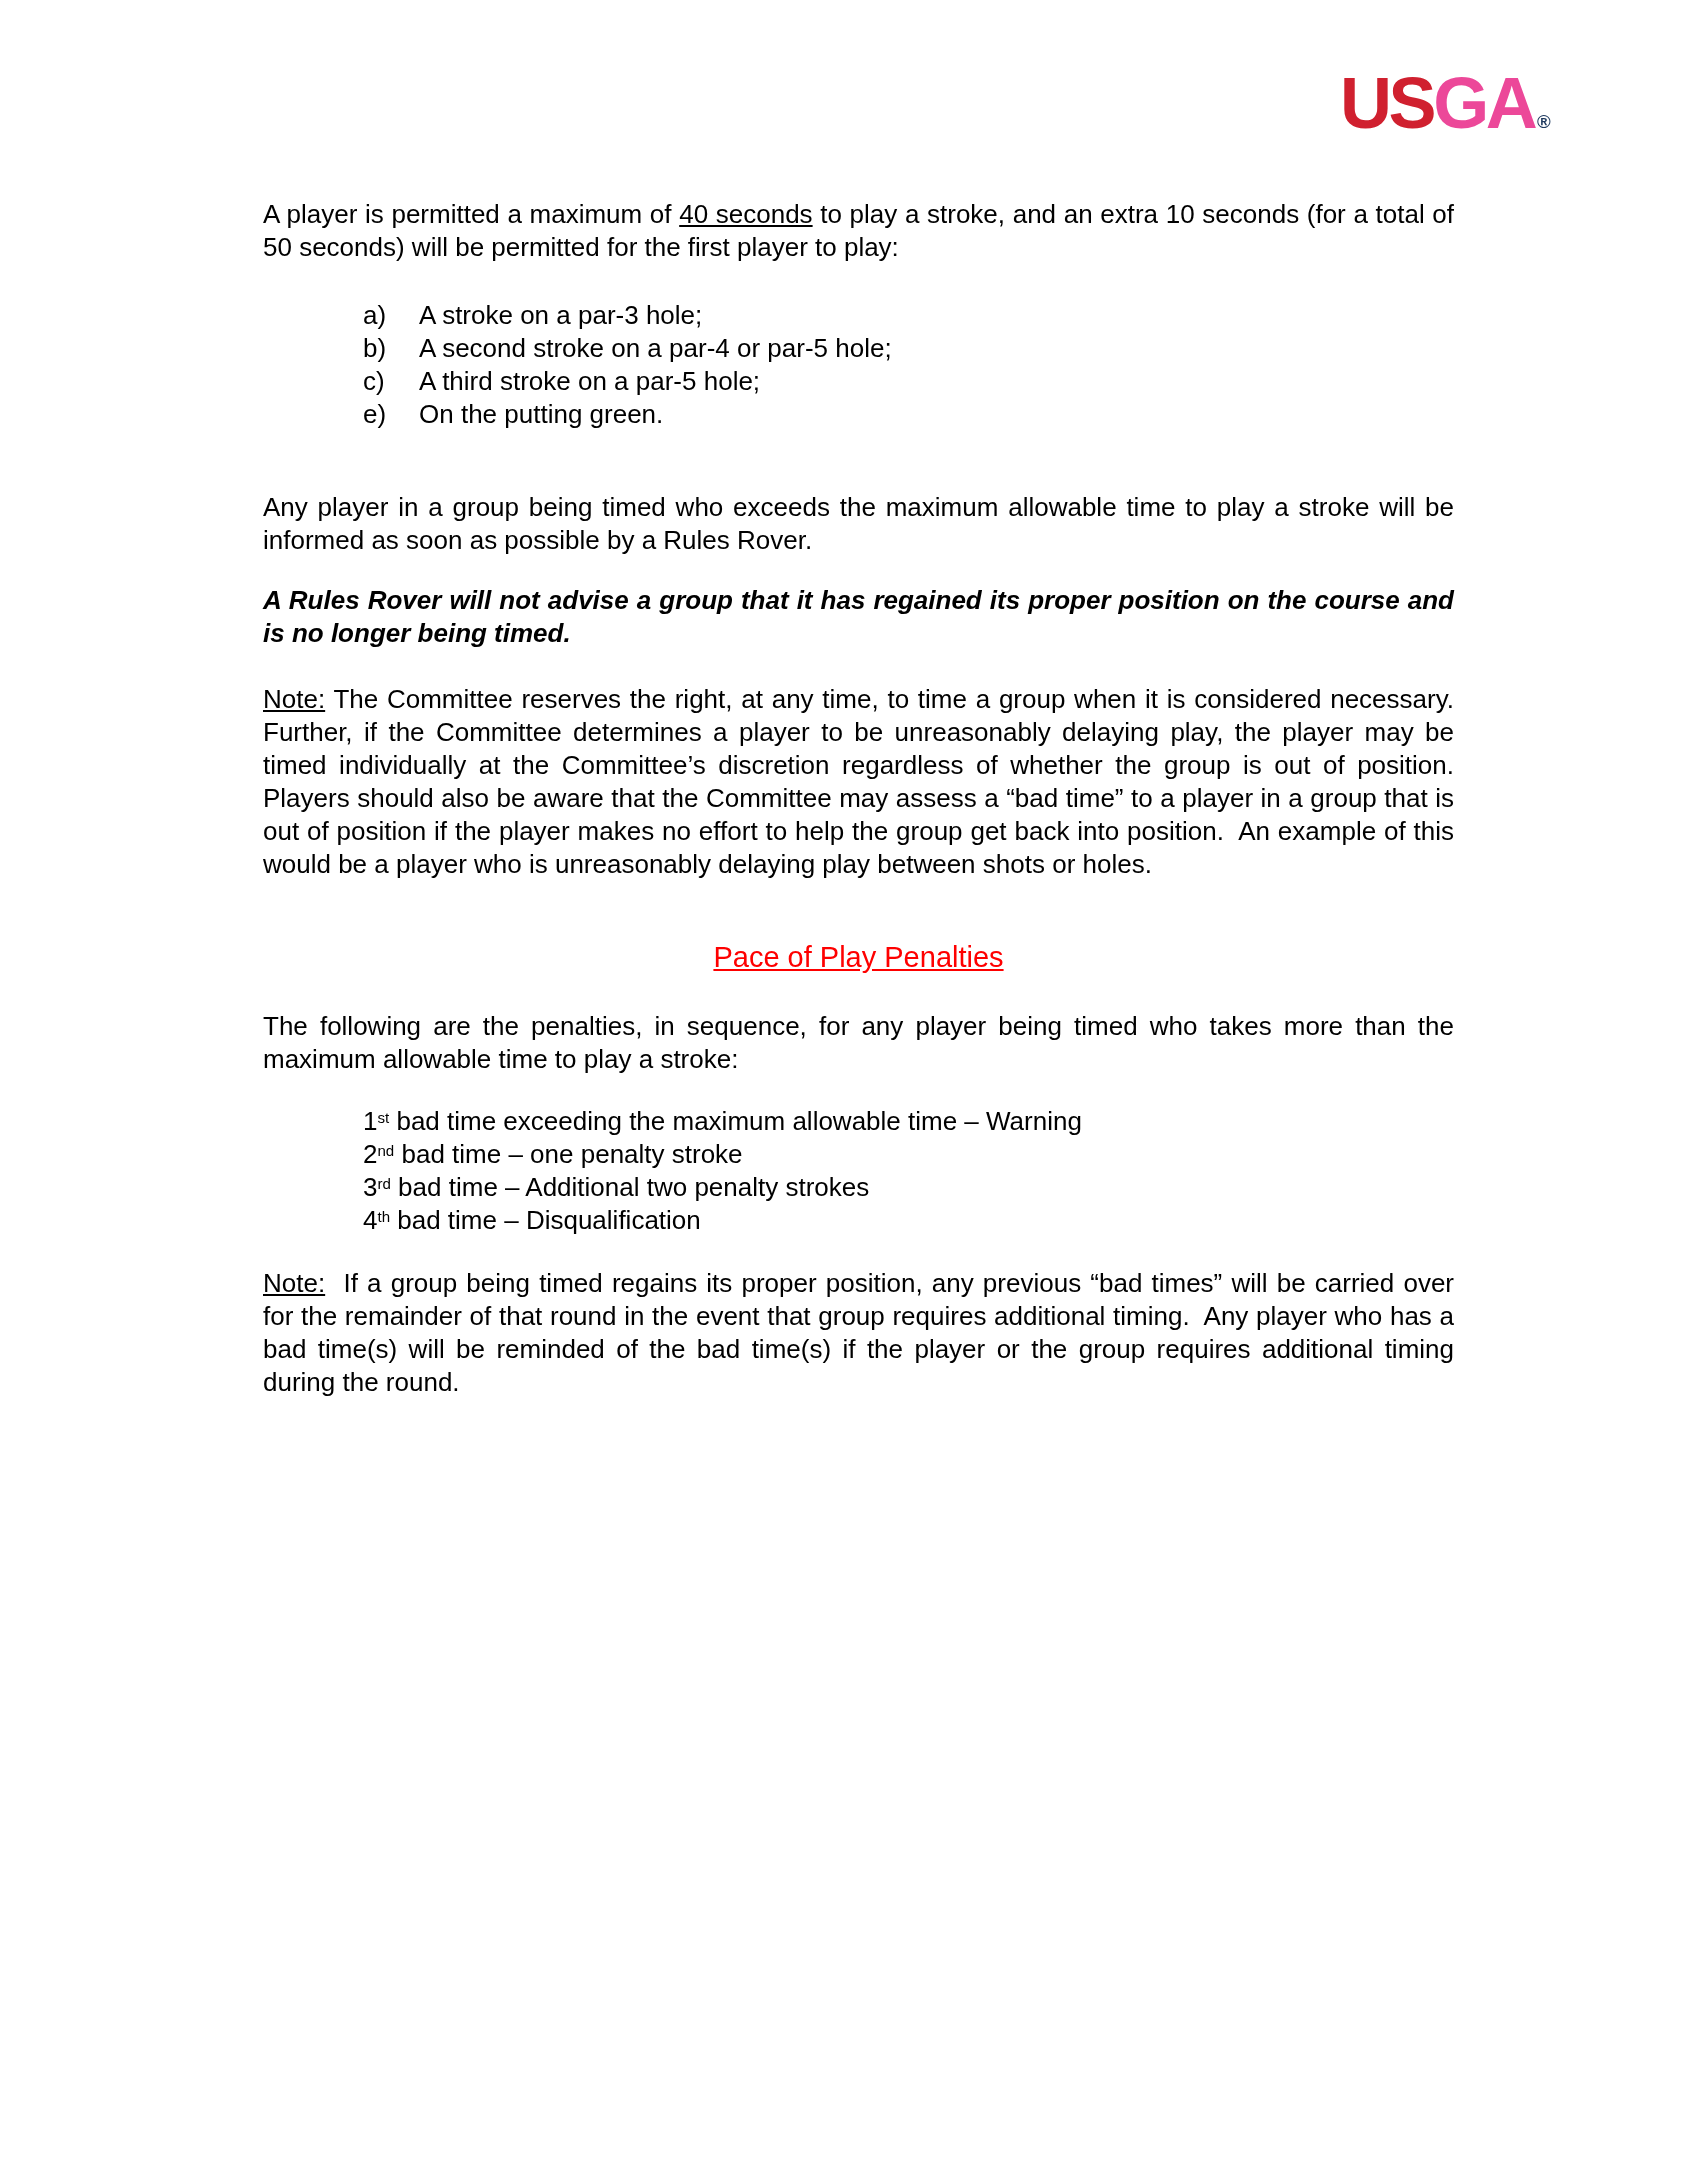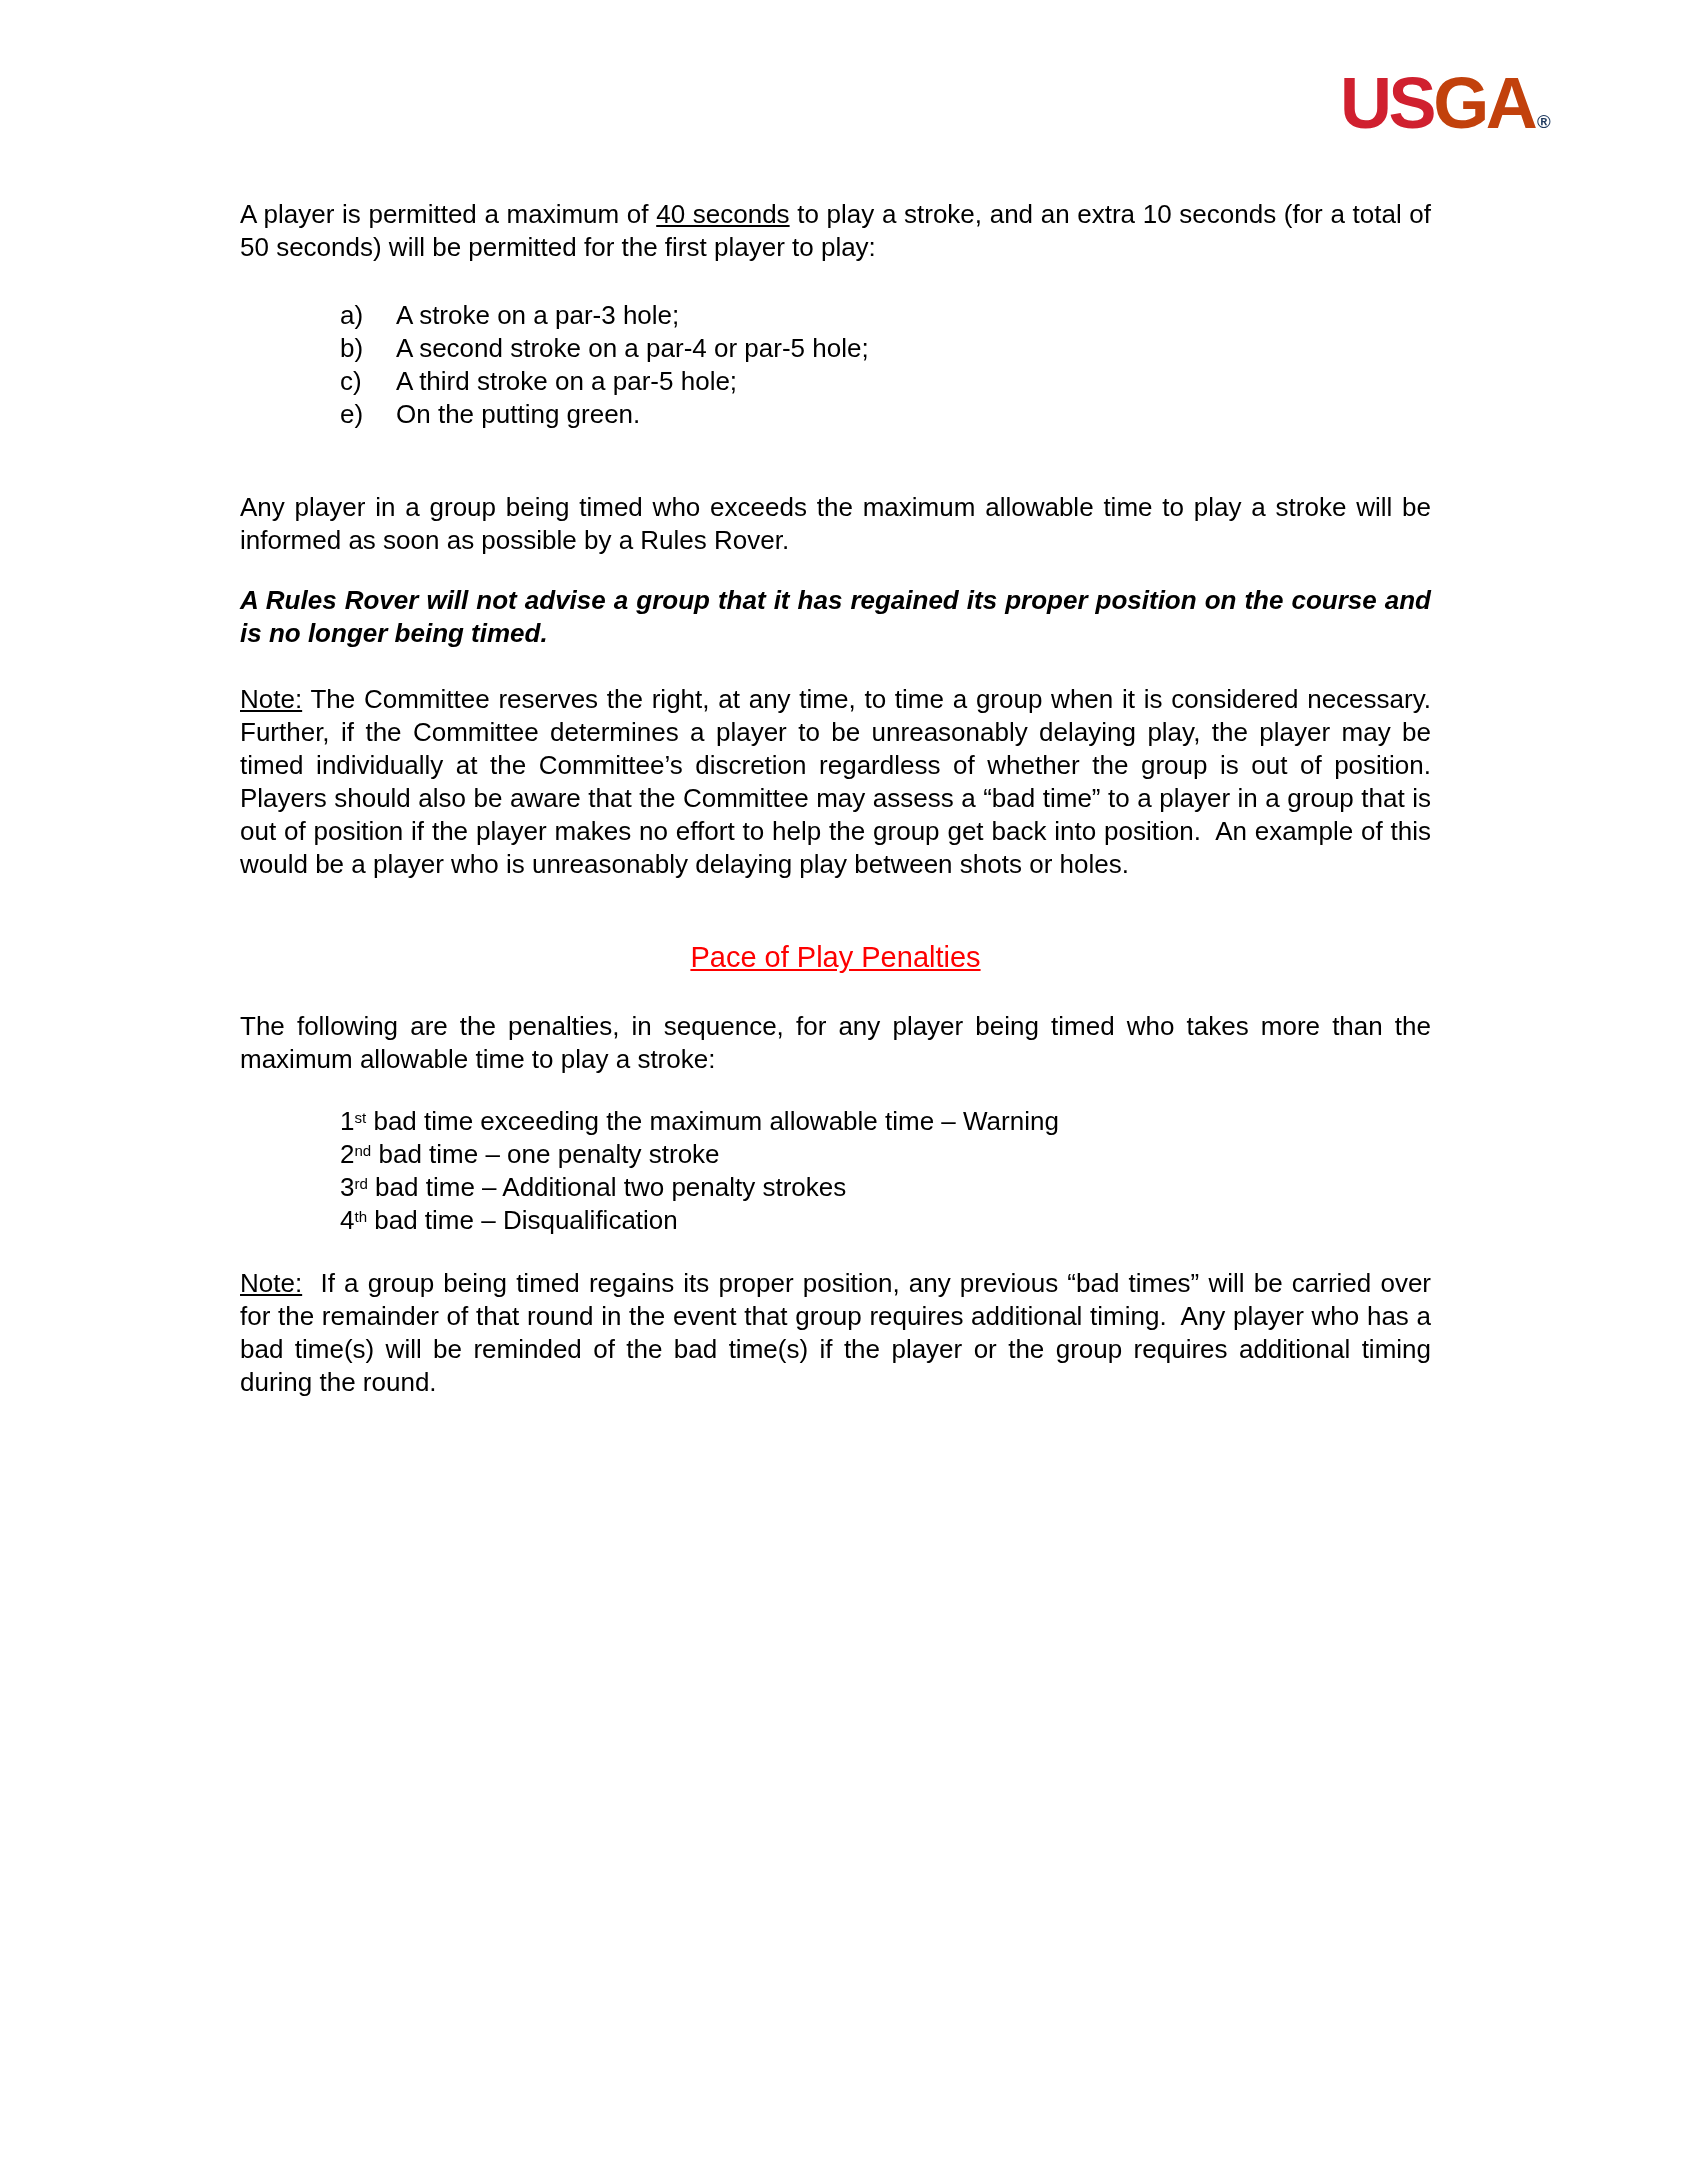--- a/index.html
+++ b/index.html
@@ -24,21 +24,21 @@
     letter-spacing:-3.4px;
     white-space:nowrap;
   }
   .logo-reg{
     font-size:18.6px;
     letter-spacing:0;
     margin-left:2.5px;
   }
   .block{
     position:absolute;
-    left:240px;
+    left:263px;
     width:1191px;
   }
   .just{text-align:justify;}
   .prewrap{white-space:pre-wrap;}
   .u{text-decoration:underline;}
   .italic{font-style:italic;}
   .list-item{
     padding-left:100px;
   }
   .list-marker{
@@ -61,21 +61,21 @@
     font-size:29px;
     margin:0;
   }
 </style>
 </head>
 <body>
 
 <div class="page">
 
   <div class="logo">
-    <span id="logo-us" style="color: rgb(208, 32, 47);">US</span><span id="logo-ga" style="color: #c2410c;">GA</span><span class="logo-reg" id="logo-reg" style="color: rgb(31, 58, 95);">®</span>
+    <span id="logo-us" style="color: rgb(208, 32, 47);">US</span><span id="logo-ga" style="color: #ec4899;">GA</span><span class="logo-reg" id="logo-reg" style="color: rgb(31, 58, 95);">®</span>
   </div>
 
   <p class="block just" style="top:198px; margin:0;"><span>A player is permitted a maximum of </span><span class="u">40 seconds</span><span> to play a stroke, and an extra 10 seconds (for a total of 50 seconds) will be permitted for the first player to play:</span></p>
 
   <div class="block" style="top:299px;">
     <div class="list-item"><span class="list-marker">a)</span><span>A stroke on a par-3 hole;</span></div>
     <div class="list-item"><span class="list-marker">b)</span><span>A second stroke on a par-4 or par-5 hole;</span></div>
     <div class="list-item"><span class="list-marker">c)</span><span>A third stroke on a par-5 hole;</span></div>
     <div class="list-item"><span class="list-marker">e)</span><span>On the putting green.</span></div>
   </div>

